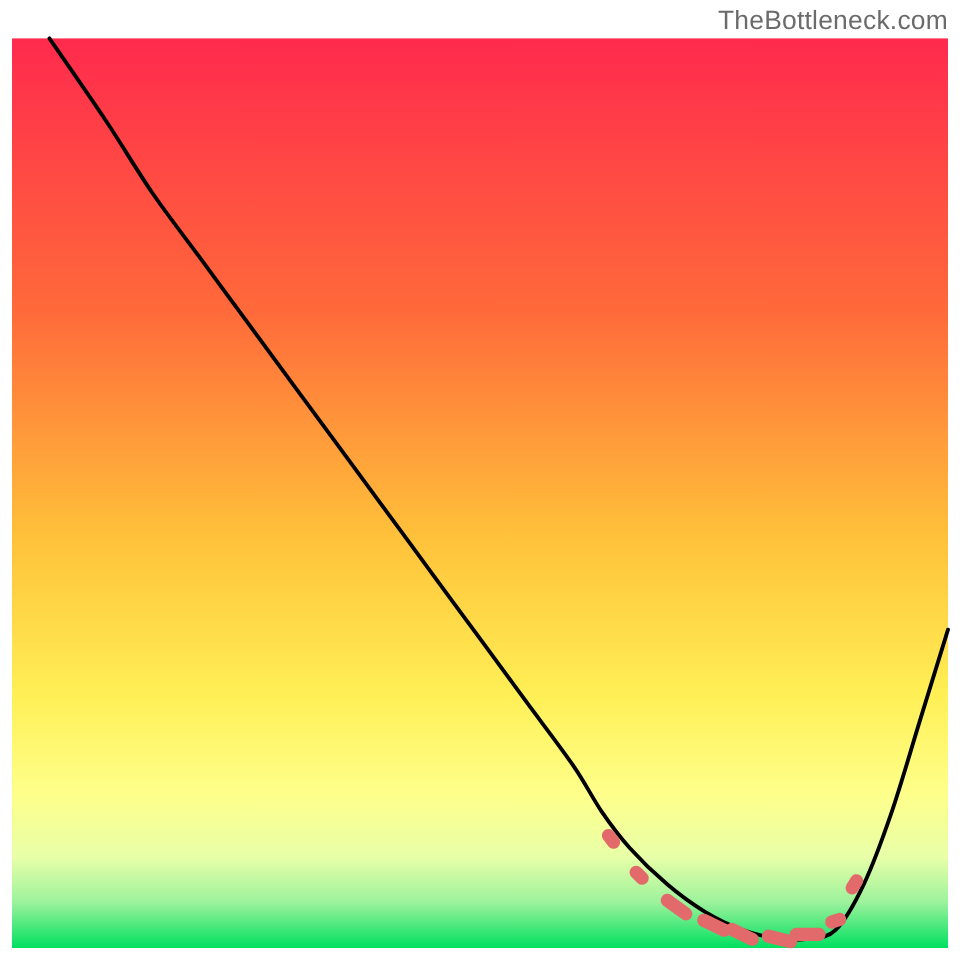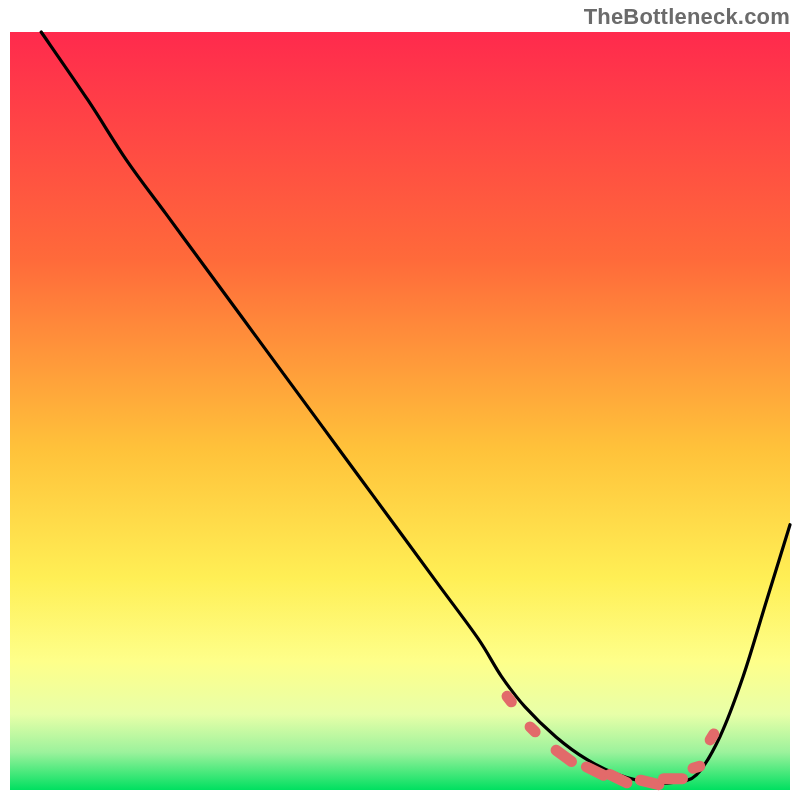--- a/index.html
+++ b/index.html
@@ -14,21 +14,21 @@
   .stage {
     position: relative;
     width: 800px;
     height: 800px;
   }
   .watermark {
     position: absolute;
     top: 4px;
     right: 10px;
     font-size: 22px;
-    font-weight: 700;
+    font-weight: 400;
     color: #6b6b6b;
     letter-spacing: 0.2px;
     user-select: none;
   }
   svg {
     position: absolute;
     top: 0;
     left: 0;
   }
 </style>

